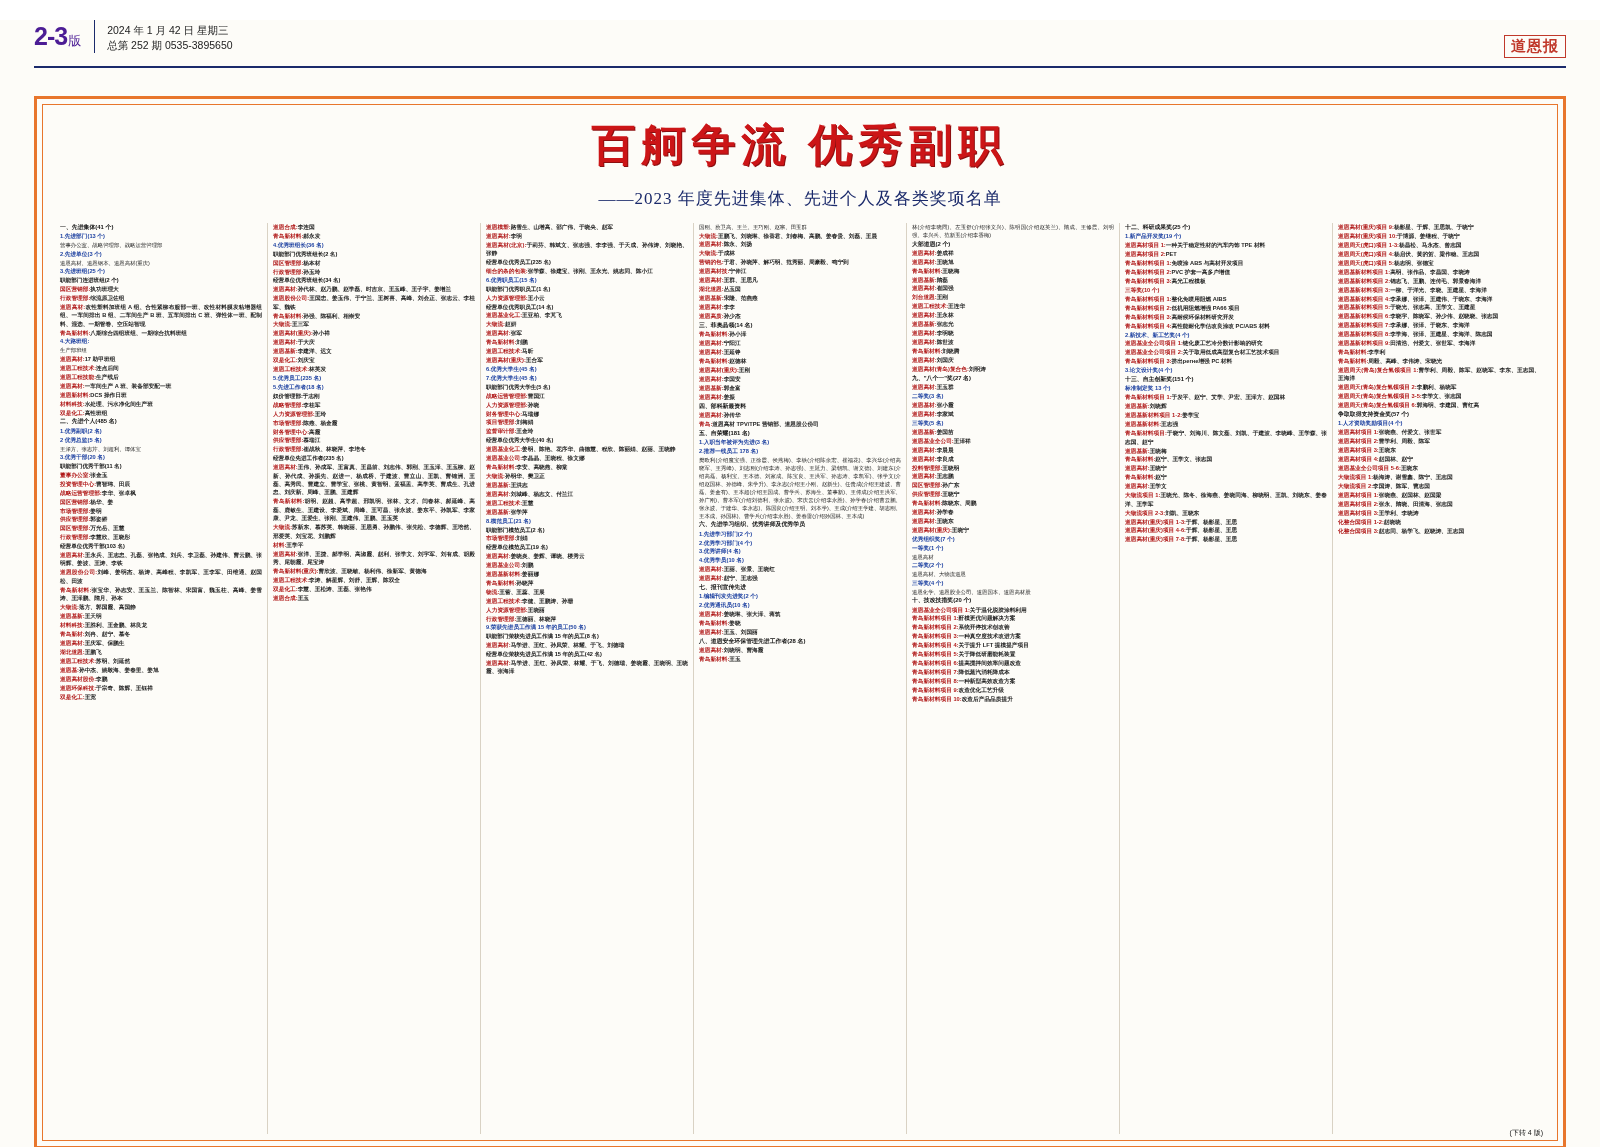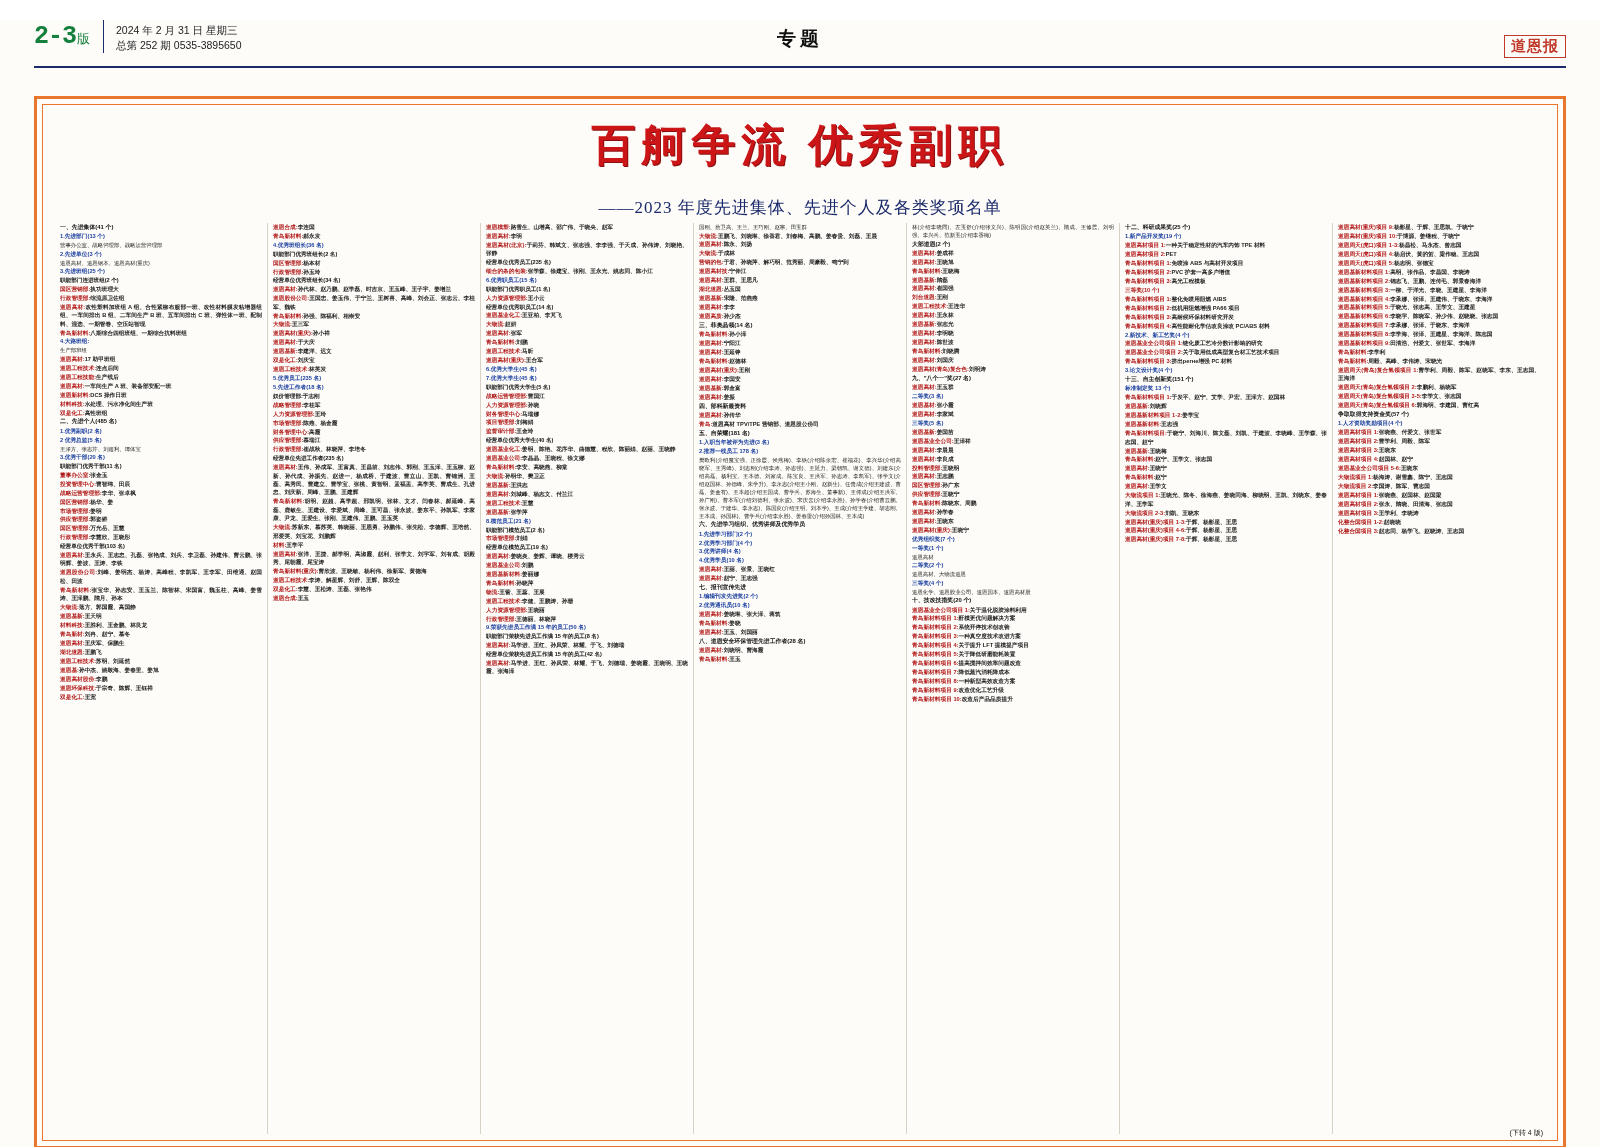--- a/index.html
+++ b/index.html
@@ -25,24 +25,24 @@
   
   .masthead {
     position: relative;
     height: 46px;
     margin: 20px 34px 0 34px;
     border-bottom: 2px solid #1b2a6b;
     display: flex;
     align-items: flex-start;
   }
   .page-no {
-    font-family: Liberation Mono, monospace;
+    font-family: Liberation Sans, sans-serif;
     font-size: 25px;
     font-weight: bold;
-    color: #15803d;
+    color: #4c1d95;
     letter-spacing: -1px;
     line-height: 1;
     padding-top: 4px;
     white-space: nowrap;
   }
   .page-no .ban {
     font-size: 13px;
     font-weight: normal;
     margin-left: 1px;
   }
@@ -112,21 +112,21 @@
     line-height: 1.15;
     text-shadow: 1px 1px 0 #8b0f10;
     margin-top: 6px;
   }
   .subhead {
     text-align: center;
     font-family: "Liberation Serif", serif;
     font-size: 17px;
     color: #1b2a6b;
     letter-spacing: 1px;
-    margin-top: 24px;
+    margin-top: 15px;
     margin-bottom: 10px;
   }
   
   .columns {
     position: absolute;
     left: 12px;
     right: 12px;
     top: 118px;
     bottom: 6px;
     display: flex;
@@ -182,24 +182,23 @@
 </head>
 <body>
 
 <div class="page">
 
   <div class="masthead">
     <div class="page-no">
       <span>2-3</span><span class="ban">版</span>
     </div>
     <div class="issue-info">
-      <div>2024 年 2 月 31 日 星期三</div>
+      <div>2024 年 1 月 42 日 星期三</div>
       <div>总第 252 期 0535-3895650</div>
     </div>
-    <div class="masthead-center">专题</div>
     <div class="paper-logo">道恩报</div>
   </div>
 
   <div class="frame">
     <div class="frame-inner">
       <div class="headline">百舸争流  优秀副职</div>
       <div class="subhead">——2023 年度先进集体、先进个人及各类奖项名单</div>
 
       <div class="columns" id="columns">
           <div class="col">

